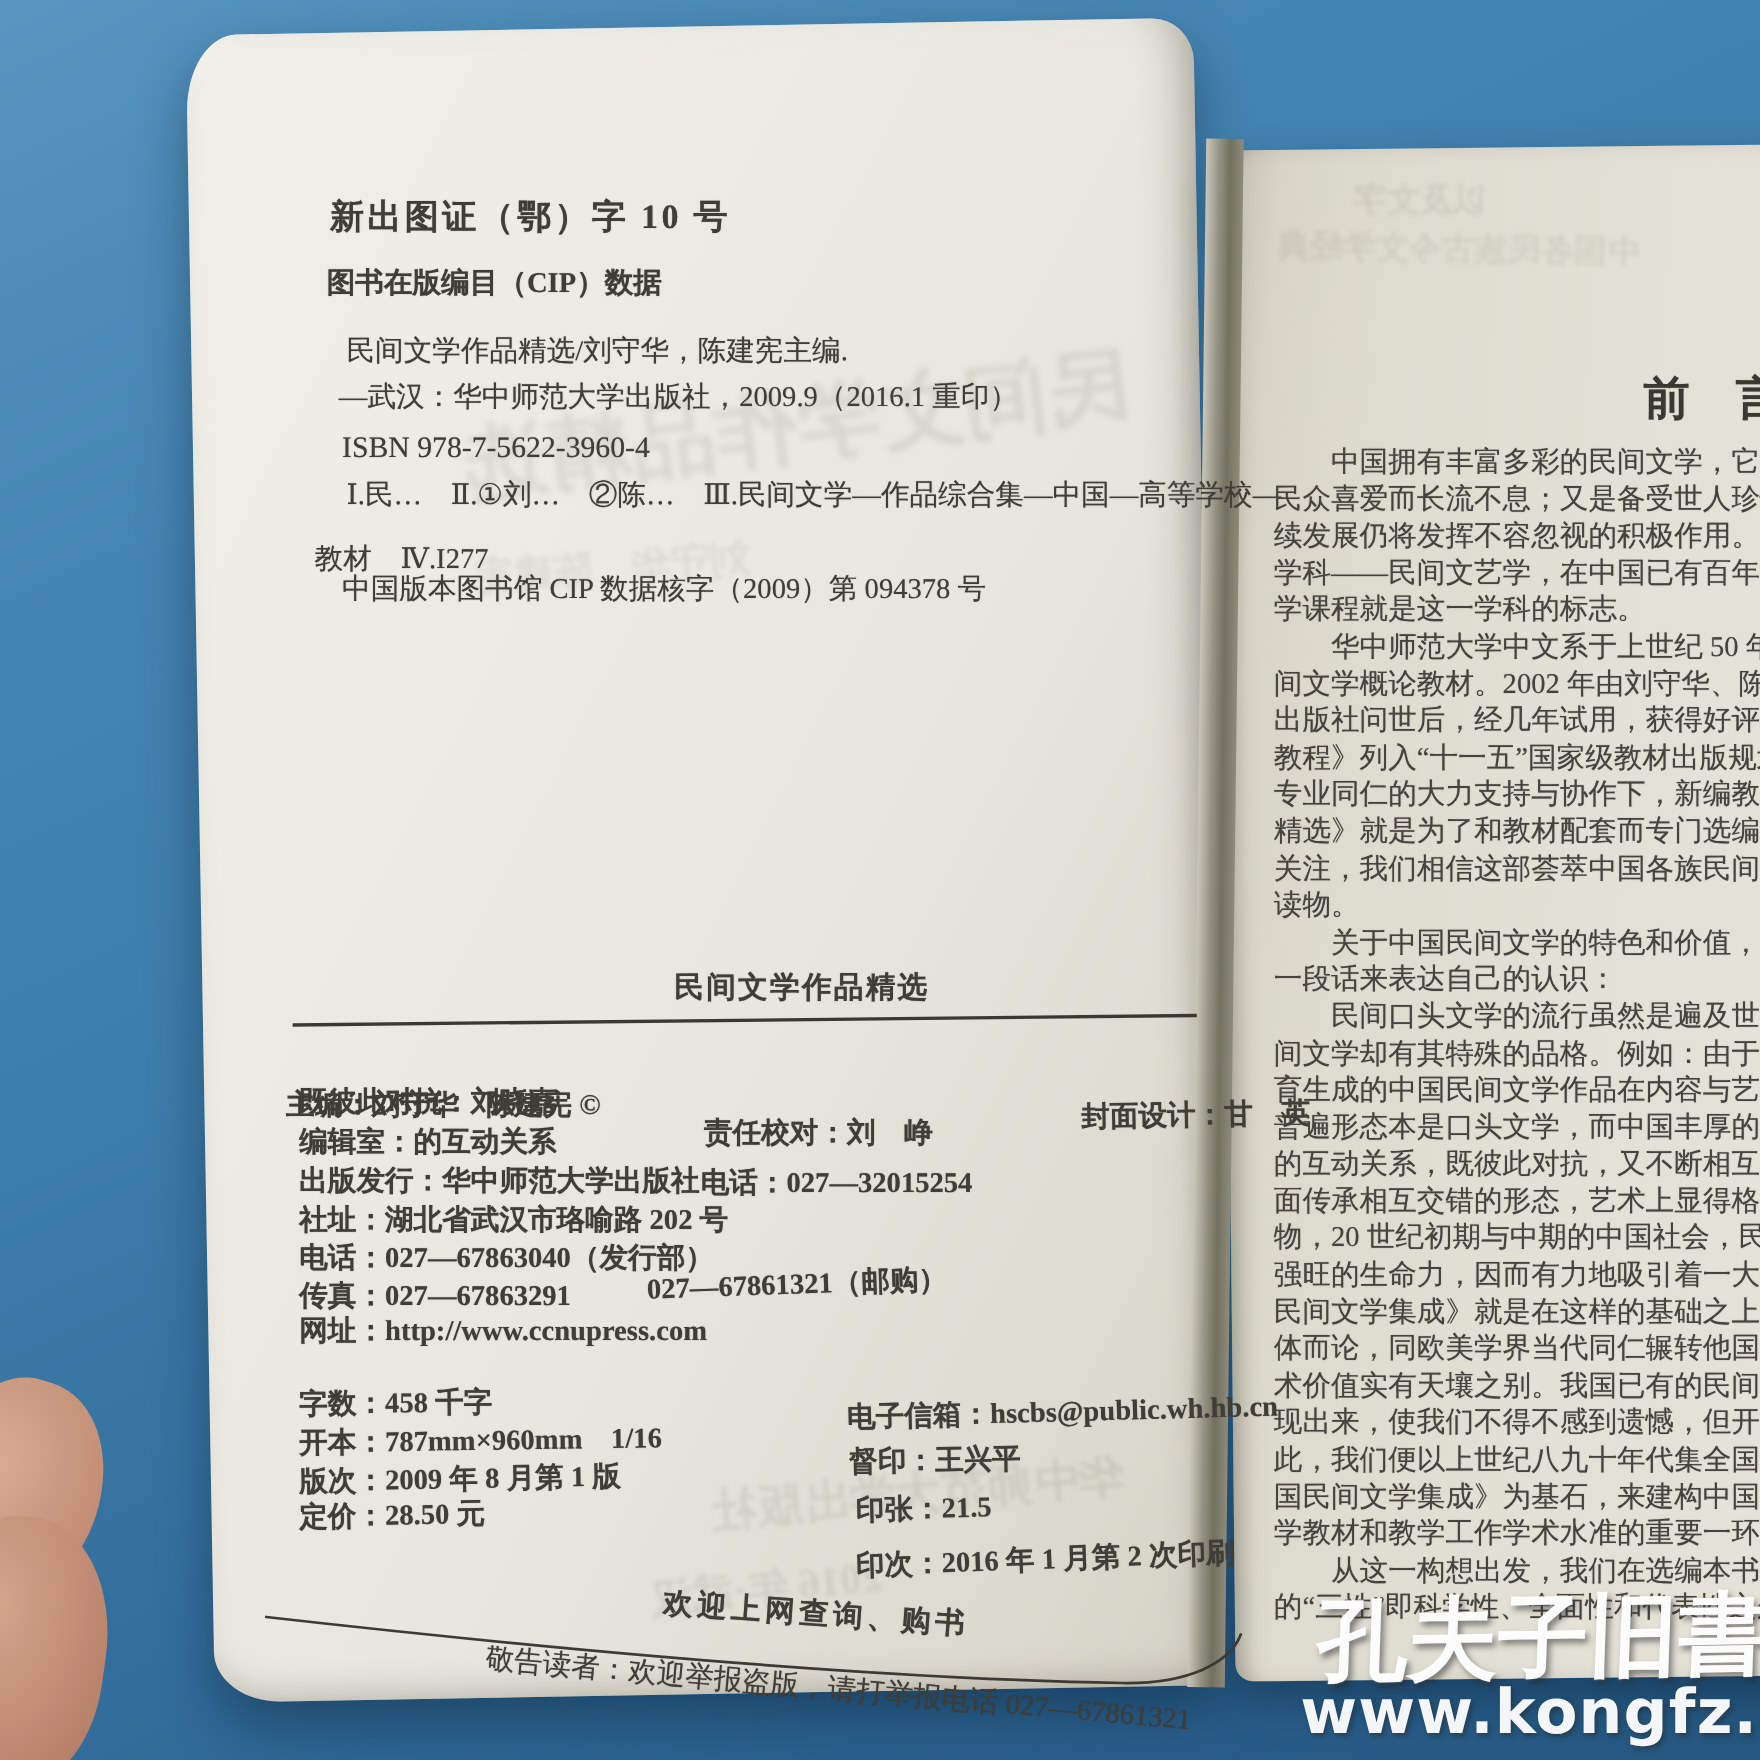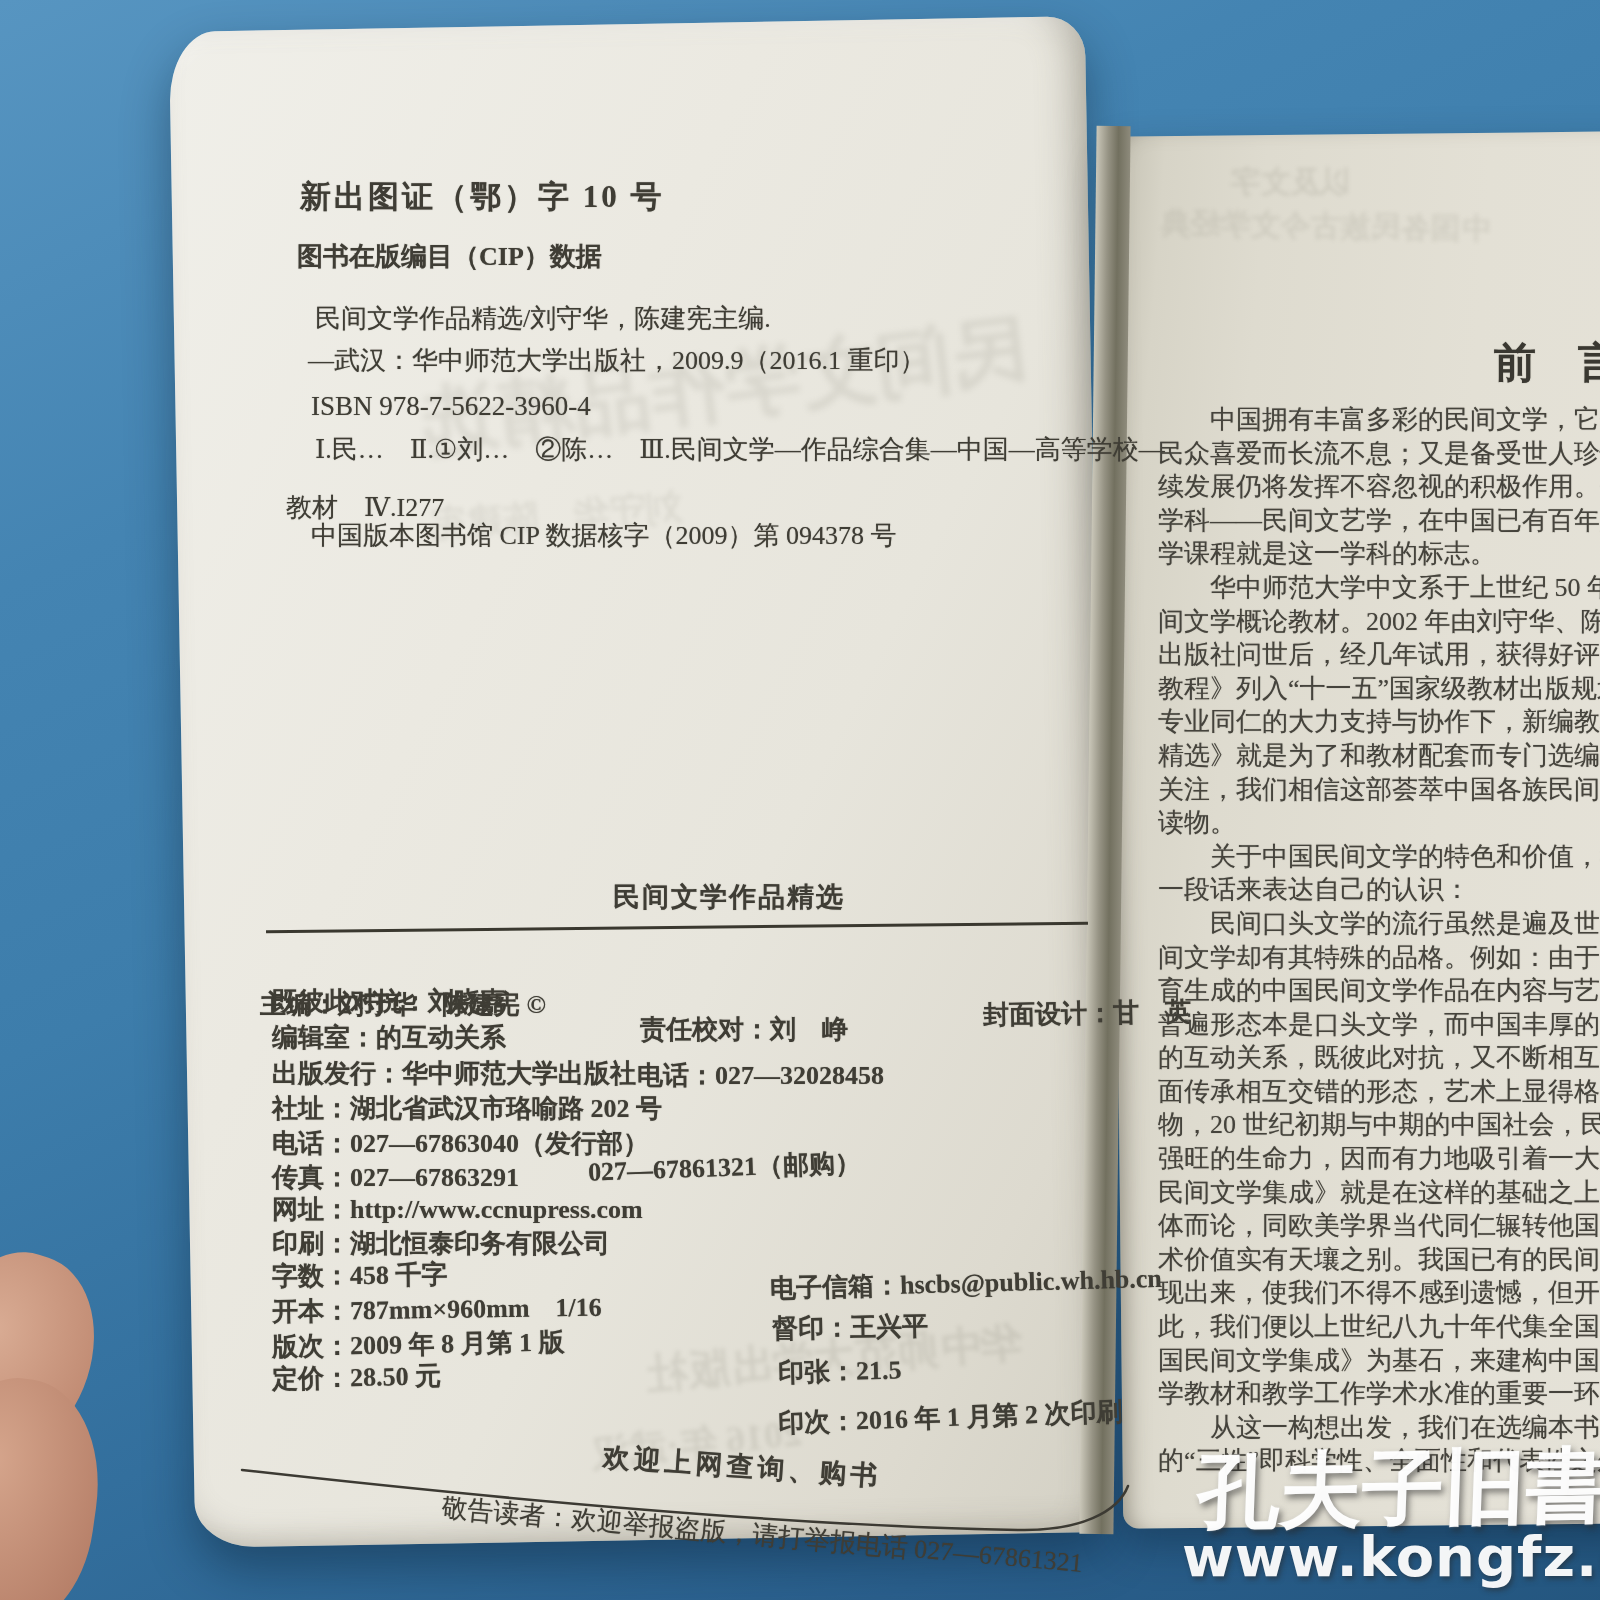--- a/index.html
+++ b/index.html
@@ -125,28 +125,27 @@
   <div class="t lp-ciprec">中国版本图书馆 CIP 数据核字（2009）第 094378 号</div>
 
   <div class="t sb lp-title">民间文学作品精选</div>
   <div class="lp-rule"></div>
 
   <div class="t co co-editors">主编：刘守华　陈建宪 ©</div>
   <div class="t co co-exec">既彼此对抗：刘晓嘉</div>
   <div class="t co co-proof">责任校对：刘　峥</div>
   <div class="t co co-cover">封面设计：甘　英</div>
   <div class="t co co-office">编辑室：的互动关系</div>
-  <div class="t co co-proofphone">电话：027—32028458</div>
+  <div class="t co co-proofphone">电话：027—32015254</div>
   <div class="t co co-publisher">出版发行：华中师范大学出版社</div>
   <div class="t co co-address">社址：湖北省武汉市珞喻路 202 号</div>
   <div class="t co co-phone">电话：027—67863040（发行部）</div>
   <div class="t co co-mailorder">027—67861321（邮购）</div>
   <div class="t co co-fax">传真：027—67863291</div>
   <div class="t co co-web">网址：http://www.ccnupress.com</div>
-  <div class="t co co-printer">印刷：湖北恒泰印务有限公司</div>
   <div class="t co co-email">电子信箱：hscbs@public.wh.hb.cn</div>
   <div class="t co co-words">字数：458 千字</div>
   <div class="t co co-super">督印：王兴平</div>
   <div class="t co co-format">开本：787mm×960mm　1/16</div>
   <div class="t co co-edition">版次：2009 年 8 月第 1 版</div>
   <div class="t co co-sheets">印张：21.5</div>
   <div class="t co co-price">定价：28.50 元</div>
   <div class="t co co-printing">印次：2016 年 1 月第 2 次印刷</div>
 
   <div class="t sb lp-welcome">欢迎上网查询、购书</div>

